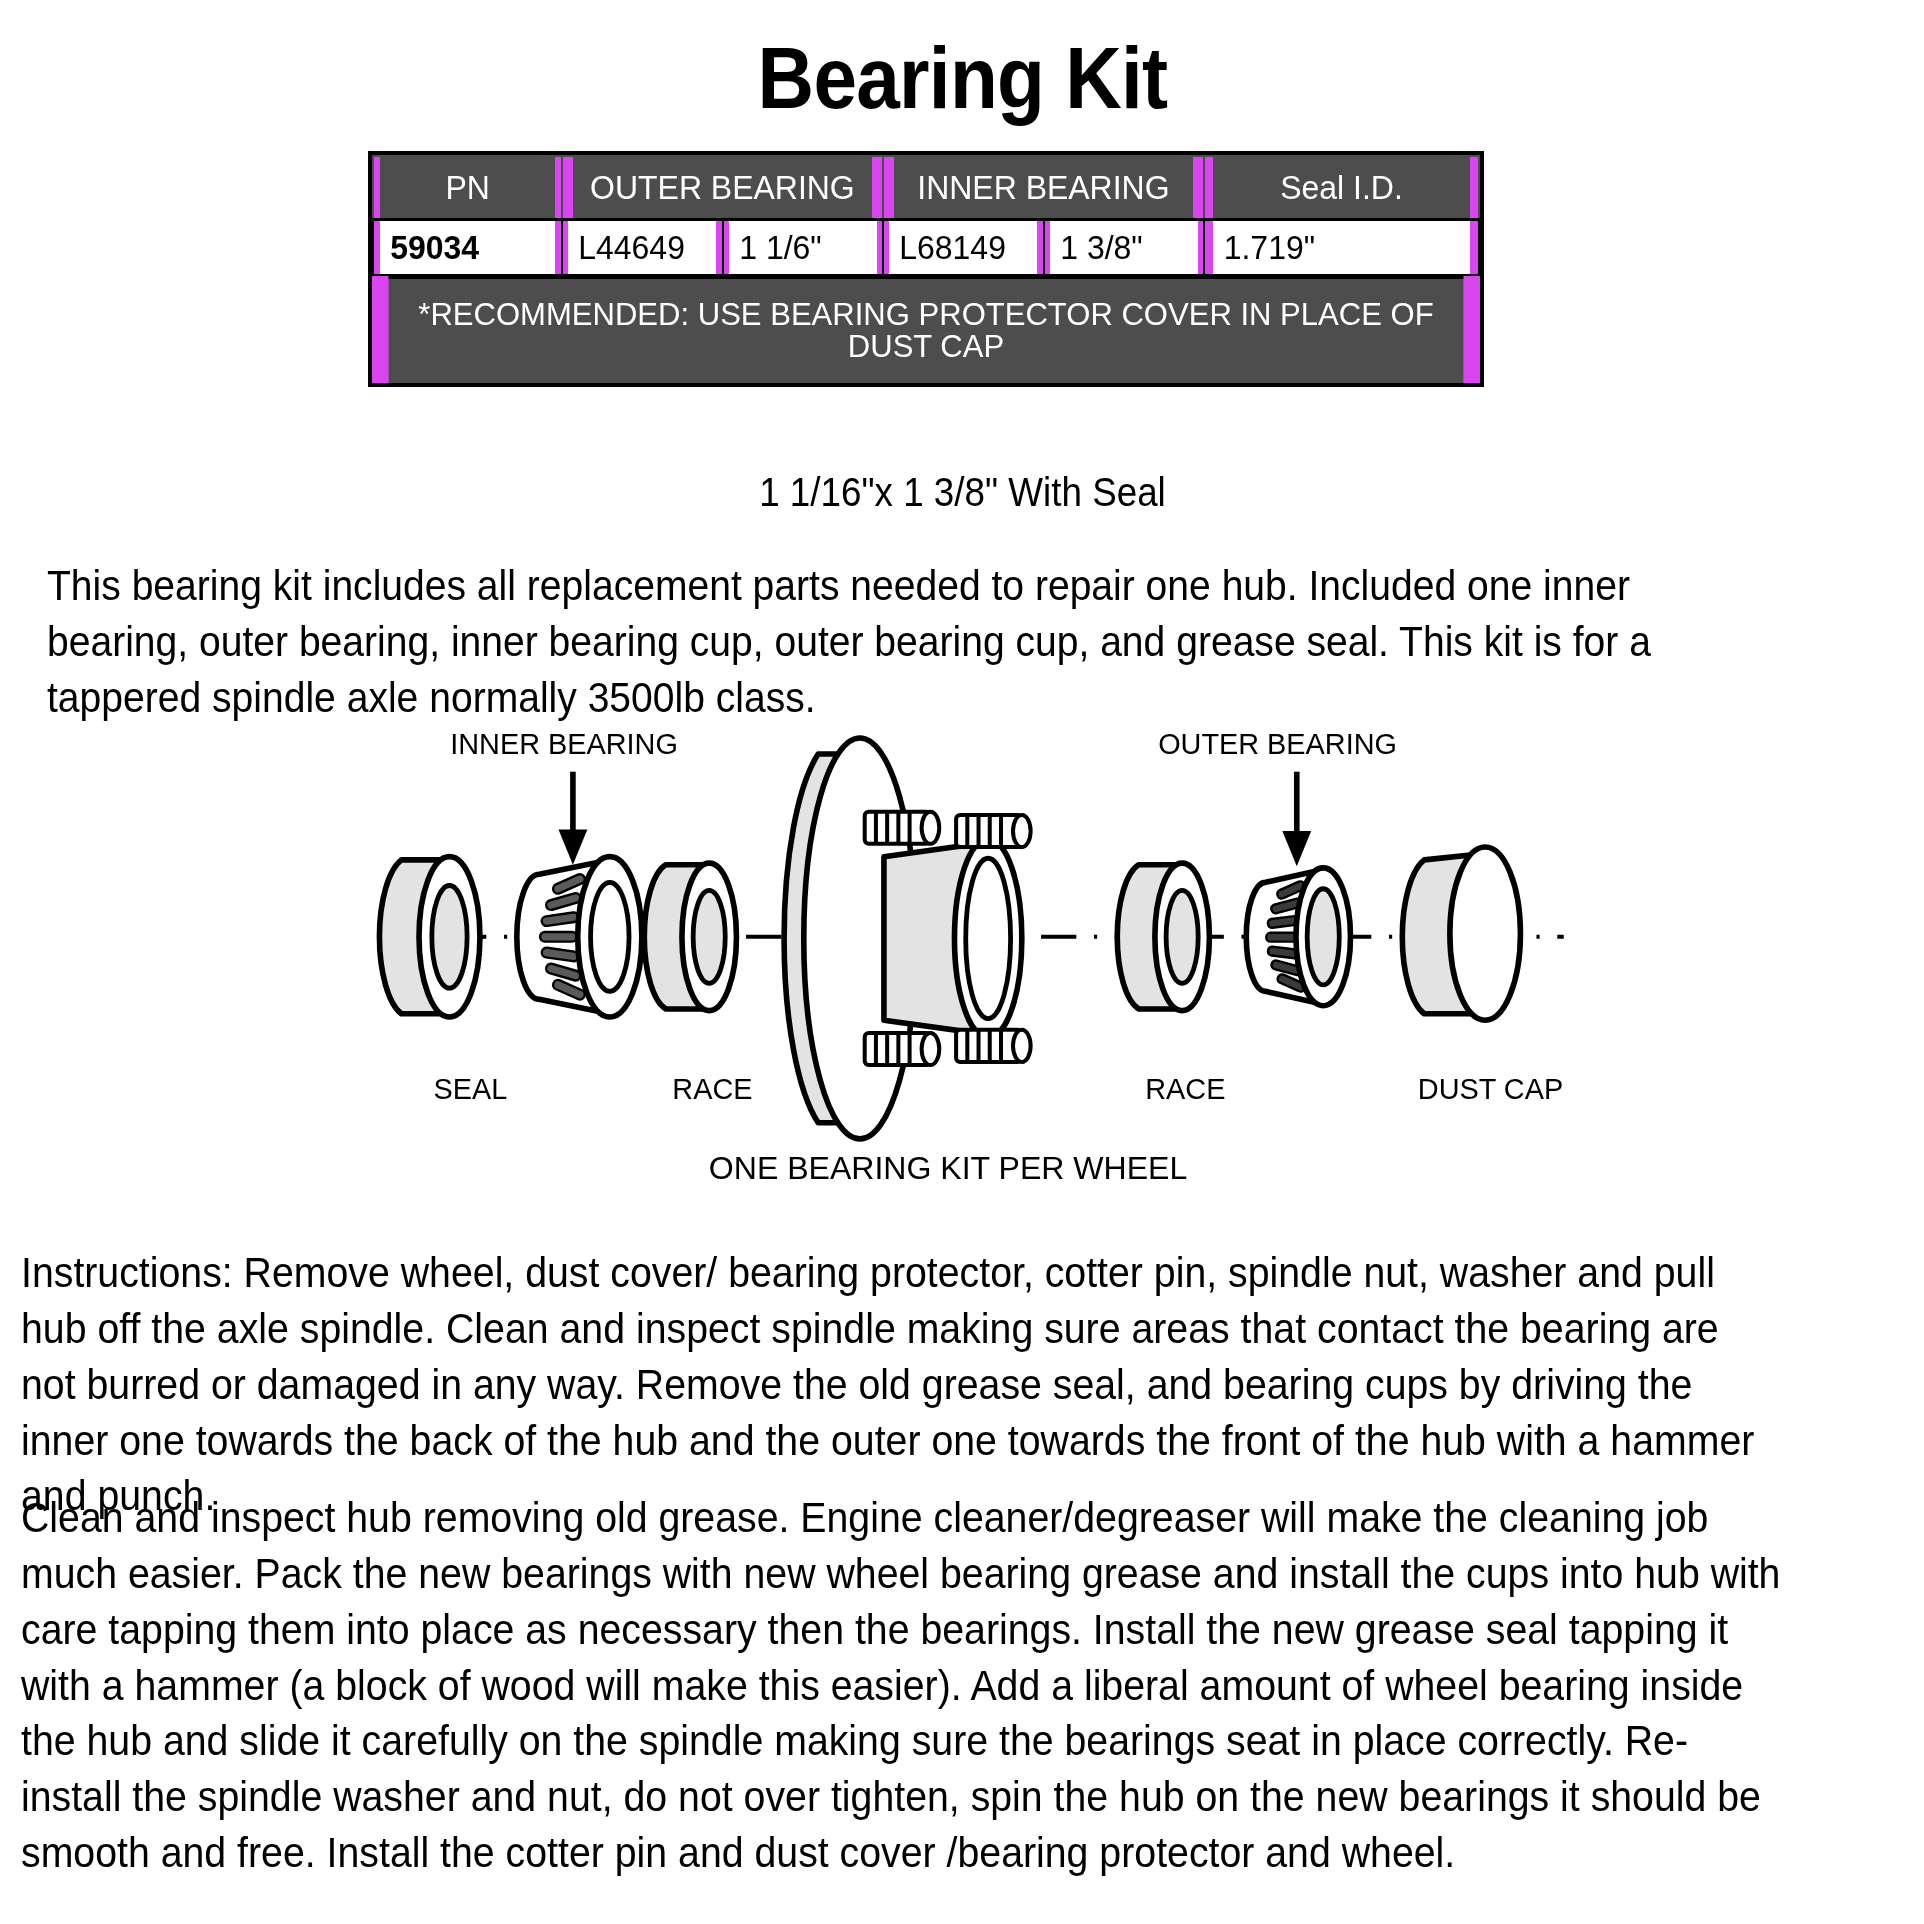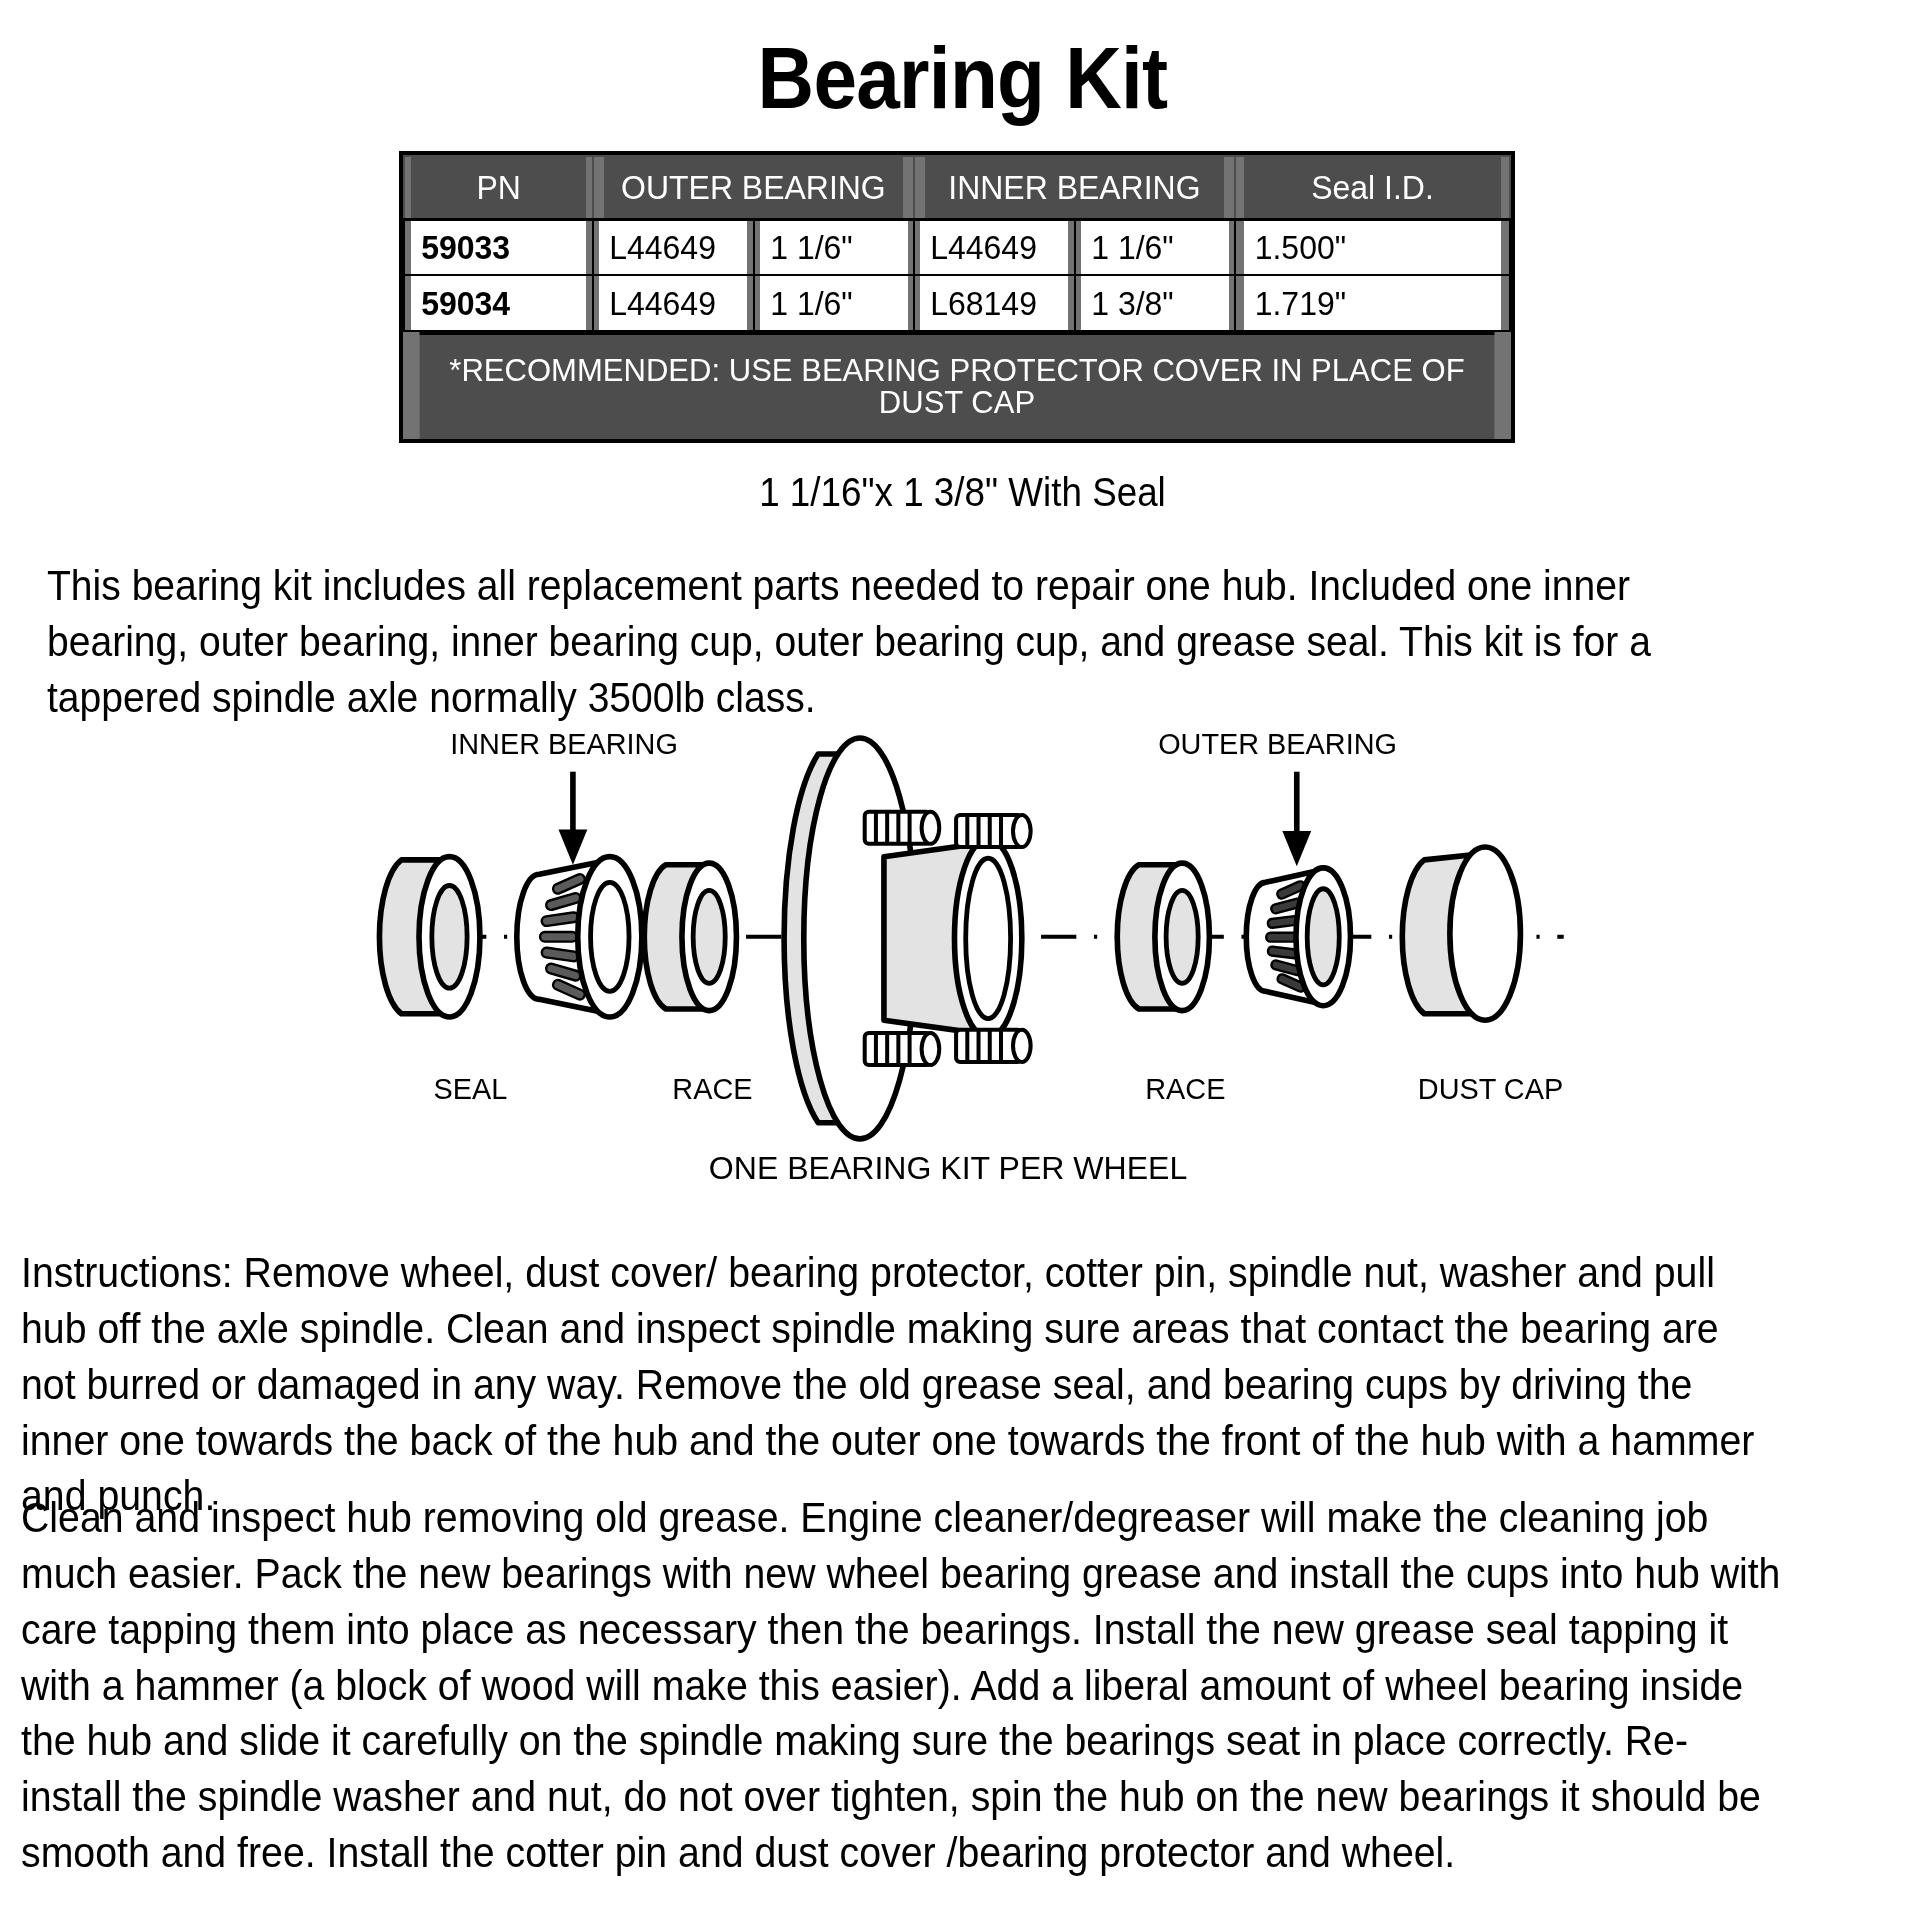--- a/index.html
+++ b/index.html
@@ -19,24 +19,24 @@
     font-weight: bold;
     letter-spacing: -0.8px;
     line-height: 1;
     padding-top: 34px;
     transform: scaleX(0.9);
   }
 
   
   .table-wrap {
     position: absolute;
-    left: 399px; top: 151px;
+    left: 368px; top: 151px;
     width: 1116px;
     border: 4.8px solid #000;
-    background: #737373;
+    background: #d946ef;
   }
   table.spec { width: 100%; border-collapse: collapse; table-layout: fixed; }
   table.spec th, table.spec td {
     border: 2.4px solid #000;
     font-size: 34px;
     height: 56px;
     padding: 0 11.2px;
     white-space: nowrap;
     transform: scaleX(0.94);
   }
@@ -127,28 +127,20 @@
       <thead>
         <tr>
           <th class="col-pn">PN</th>
           <th class="col-part" colspan="2">OUTER BEARING</th>
           <th class="col-part" colspan="2">INNER BEARING</th>
           <th class="col-seal">Seal I.D.</th>
         </tr>
       </thead>
       <tbody>
         <tr>
-          <td class="pn col-pn">59033</td>
-          <td class="col-part">L44649</td>
-          <td class="col-size">1 1/6"</td>
-          <td class="col-part">L44649</td>
-          <td class="col-size">1 1/6"</td>
-          <td class="col-seal">1.500"</td>
-        </tr>
-        <tr>
           <td class="pn col-pn">59034</td>
           <td class="col-part">L44649</td>
           <td class="col-size">1 1/6"</td>
           <td class="col-part">L68149</td>
           <td class="col-size">1 3/8"</td>
           <td class="col-seal">1.719"</td>
         </tr>
       </tbody>
     </table>
     <div class="banner">*RECOMMENDED: USE BEARING PROTECTOR COVER IN PLACE OF DUST CAP</div>

